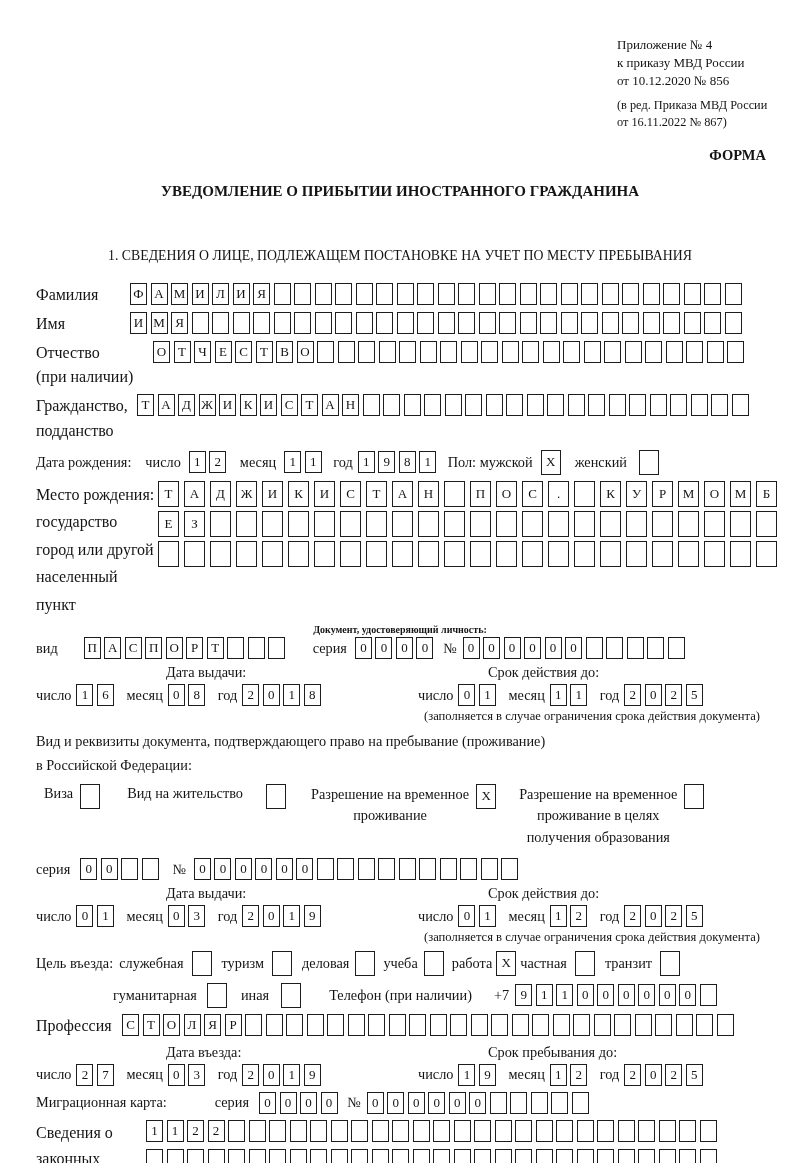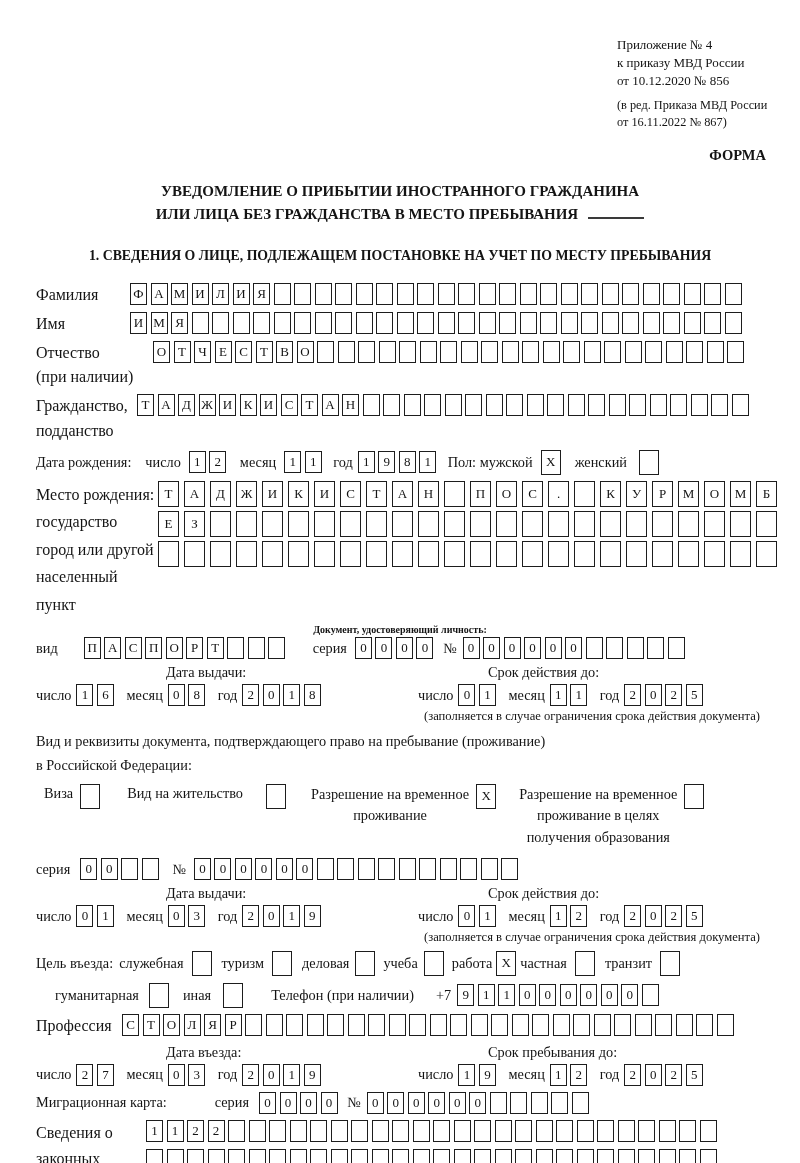--- a/index.html
+++ b/index.html
@@ -4,21 +4,21 @@
 <style>
   html,body{margin:0;padding:0;background:#fff;}
   .page{position:relative;width:800px;height:1163px;background:#fff;color:#141414;
         font-family:"Liberation Serif","DejaVu Serif",serif;overflow:hidden;}
   .ref{position:absolute;left:617px;top:36px;font-size:13px;line-height:1.4;}
   .ref .ed{font-size:12.3px;margin-top:6px;line-height:1.4;}
   .forma{position:absolute;right:34px;top:147px;font-weight:bold;font-size:14.5px;}
   .title{position:absolute;top:180px;left:0;width:100%;text-align:center;
          font-weight:bold;font-size:15px;line-height:1.55;}
   .blankline{display:inline-block;width:56px;height:13px;border-bottom:2px solid #3a3a3a;margin-left:10px;}
-  .sec{position:absolute;top:248px;left:0;width:100%;text-align:center;font-weight:bold;font-size:13.8px;}
+  .sec{position:absolute;top:248px;left:0;width:100%;text-align:center;font-weight:normal;font-size:13.8px;}
   .form{position:absolute;top:279px;left:0;width:800px;}
   .row{display:flex;align-items:flex-start;padding-left:36px;margin-top:4px;}
   .t{font-size:14.3px;line-height:1.3;white-space:nowrap;}
   .lbl{font-size:16px;line-height:1.55;flex:none;}
   .cells{display:inline-flex;flex-wrap:nowrap;flex:none;}
   .cell{box-sizing:border-box;flex:none;width:17px;height:22px;border:1.7px solid #1d1d1d;
         margin-right:3.5px;display:inline-flex;align-items:center;justify-content:center;
         font-size:13px;background:#fff;}
   .wide .cell{width:21px;height:26px;margin-right:5px;}
   .cb .cell{width:20px;height:25px;margin-right:0;}
@@ -52,21 +52,20 @@
     <div class="ed">
       <div>(в ред. Приказа МВД России</div>
       <div>от 16.11.2022 № 867)</div>
     </div>
   </div>
 
   <div class="forma">ФОРМА</div>
 
   <div class="title">
     <div>УВЕДОМЛЕНИЕ О ПРИБЫТИИ ИНОСТРАННОГО ГРАЖДАНИНА</div>
-    <div><span>ИЛИ ЛИЦА БЕЗ ГРАЖДАНСТВА В МЕСТО ПРЕБЫВАНИЯ</span><span class="blankline"></span></div>
   </div>
 
   <div class="sec">1. СВЕДЕНИЯ О ЛИЦЕ, ПОДЛЕЖАЩЕМ ПОСТАНОВКЕ НА УЧЕТ ПО МЕСТУ ПРЕБЫВАНИЯ</div>
 
   <div class="form">
 
     <div class="row">
       <span class="lbl" style="width:94px">Фамилия</span>
       <span class="cells">
           <span class="cell">Ф</span>
@@ -559,21 +558,21 @@
       <span class="t" style="margin-right:8px">частная</span>
       <span class="cells cb" style="margin-right:10px">
           <span class="cell"></span>
         </span>
       <span class="t" style="margin-right:8px">транзит</span>
       <span class="cells cb">
           <span class="cell"></span>
         </span>
     </div>
 
-    <div class="row" style="align-items:center;padding-left:55px;margin-top:7px">
+    <div class="row" style="align-items:center;padding-left:113px;margin-top:7px">
       <span class="t" style="margin-right:10px">гуманитарная</span>
       <span class="cells cb" style="margin-right:14px">
           <span class="cell"></span>
         </span>
       <span class="t" style="margin-right:12px">иная</span>
       <span class="cells cb" style="margin-right:28px">
           <span class="cell"></span>
         </span>
       <span class="t" style="margin-right:22px">Телефон (при наличии)</span>
       <span class="t" style="margin-right:6px">+7</span>

